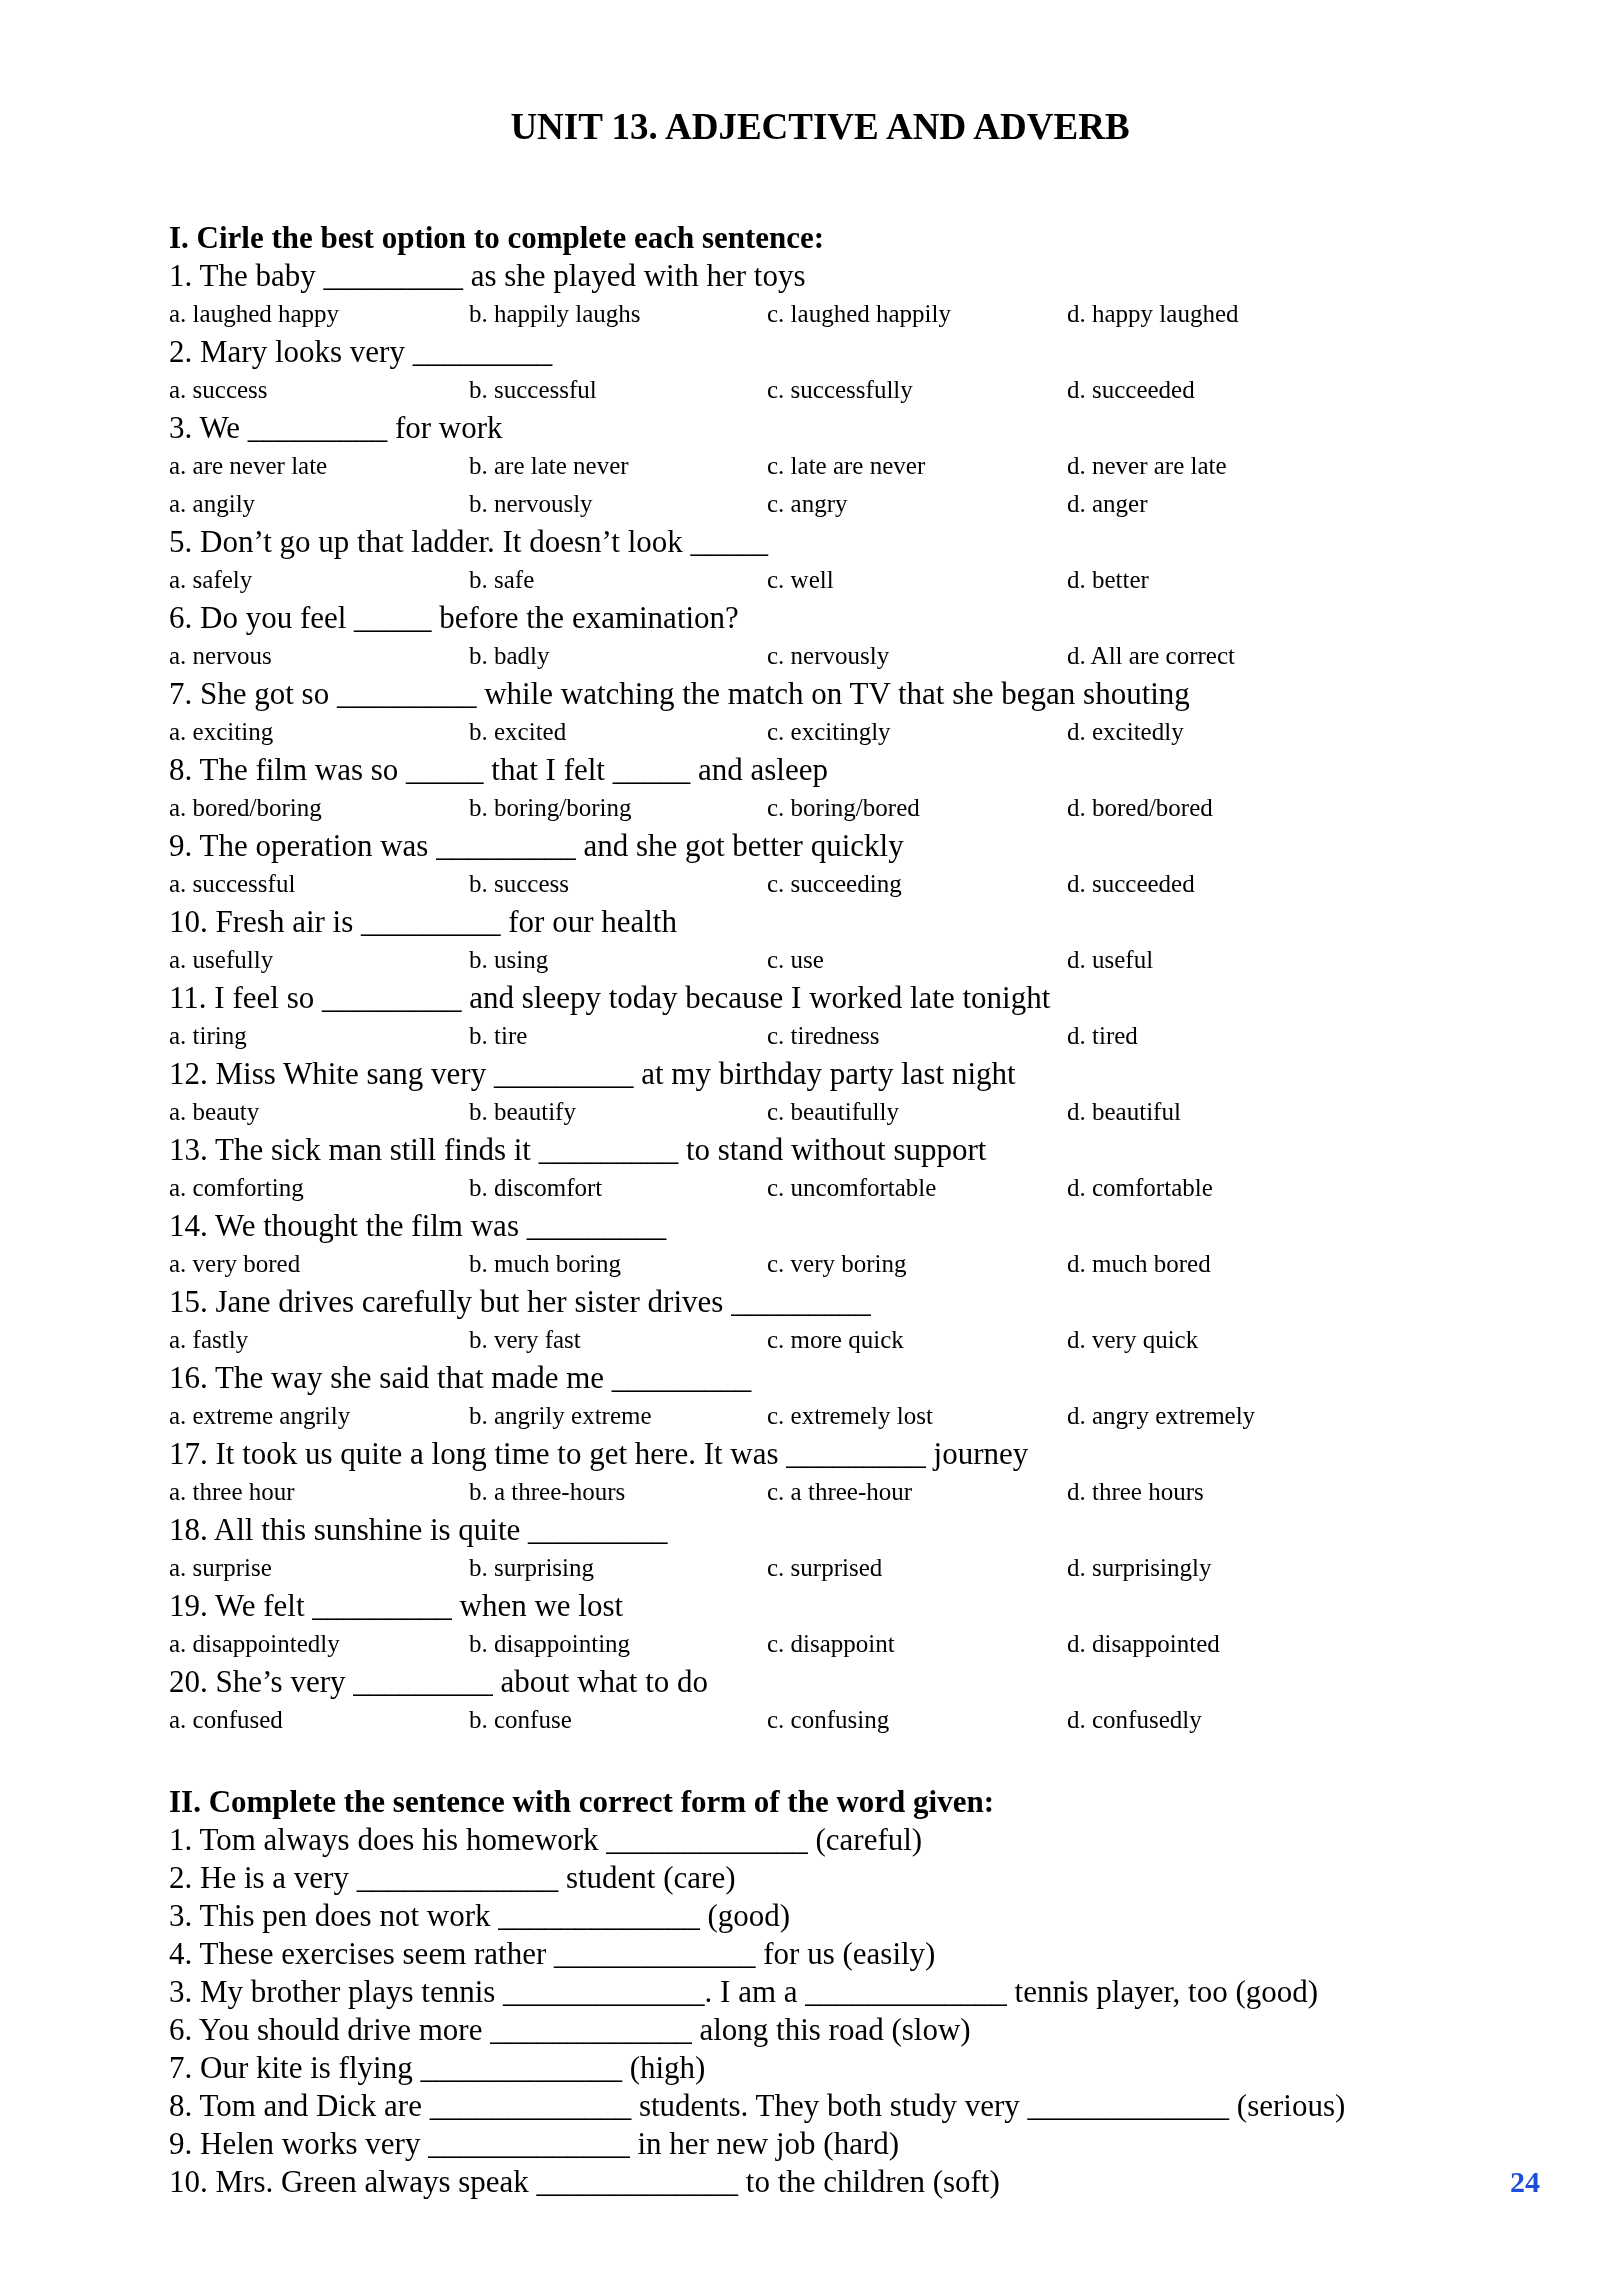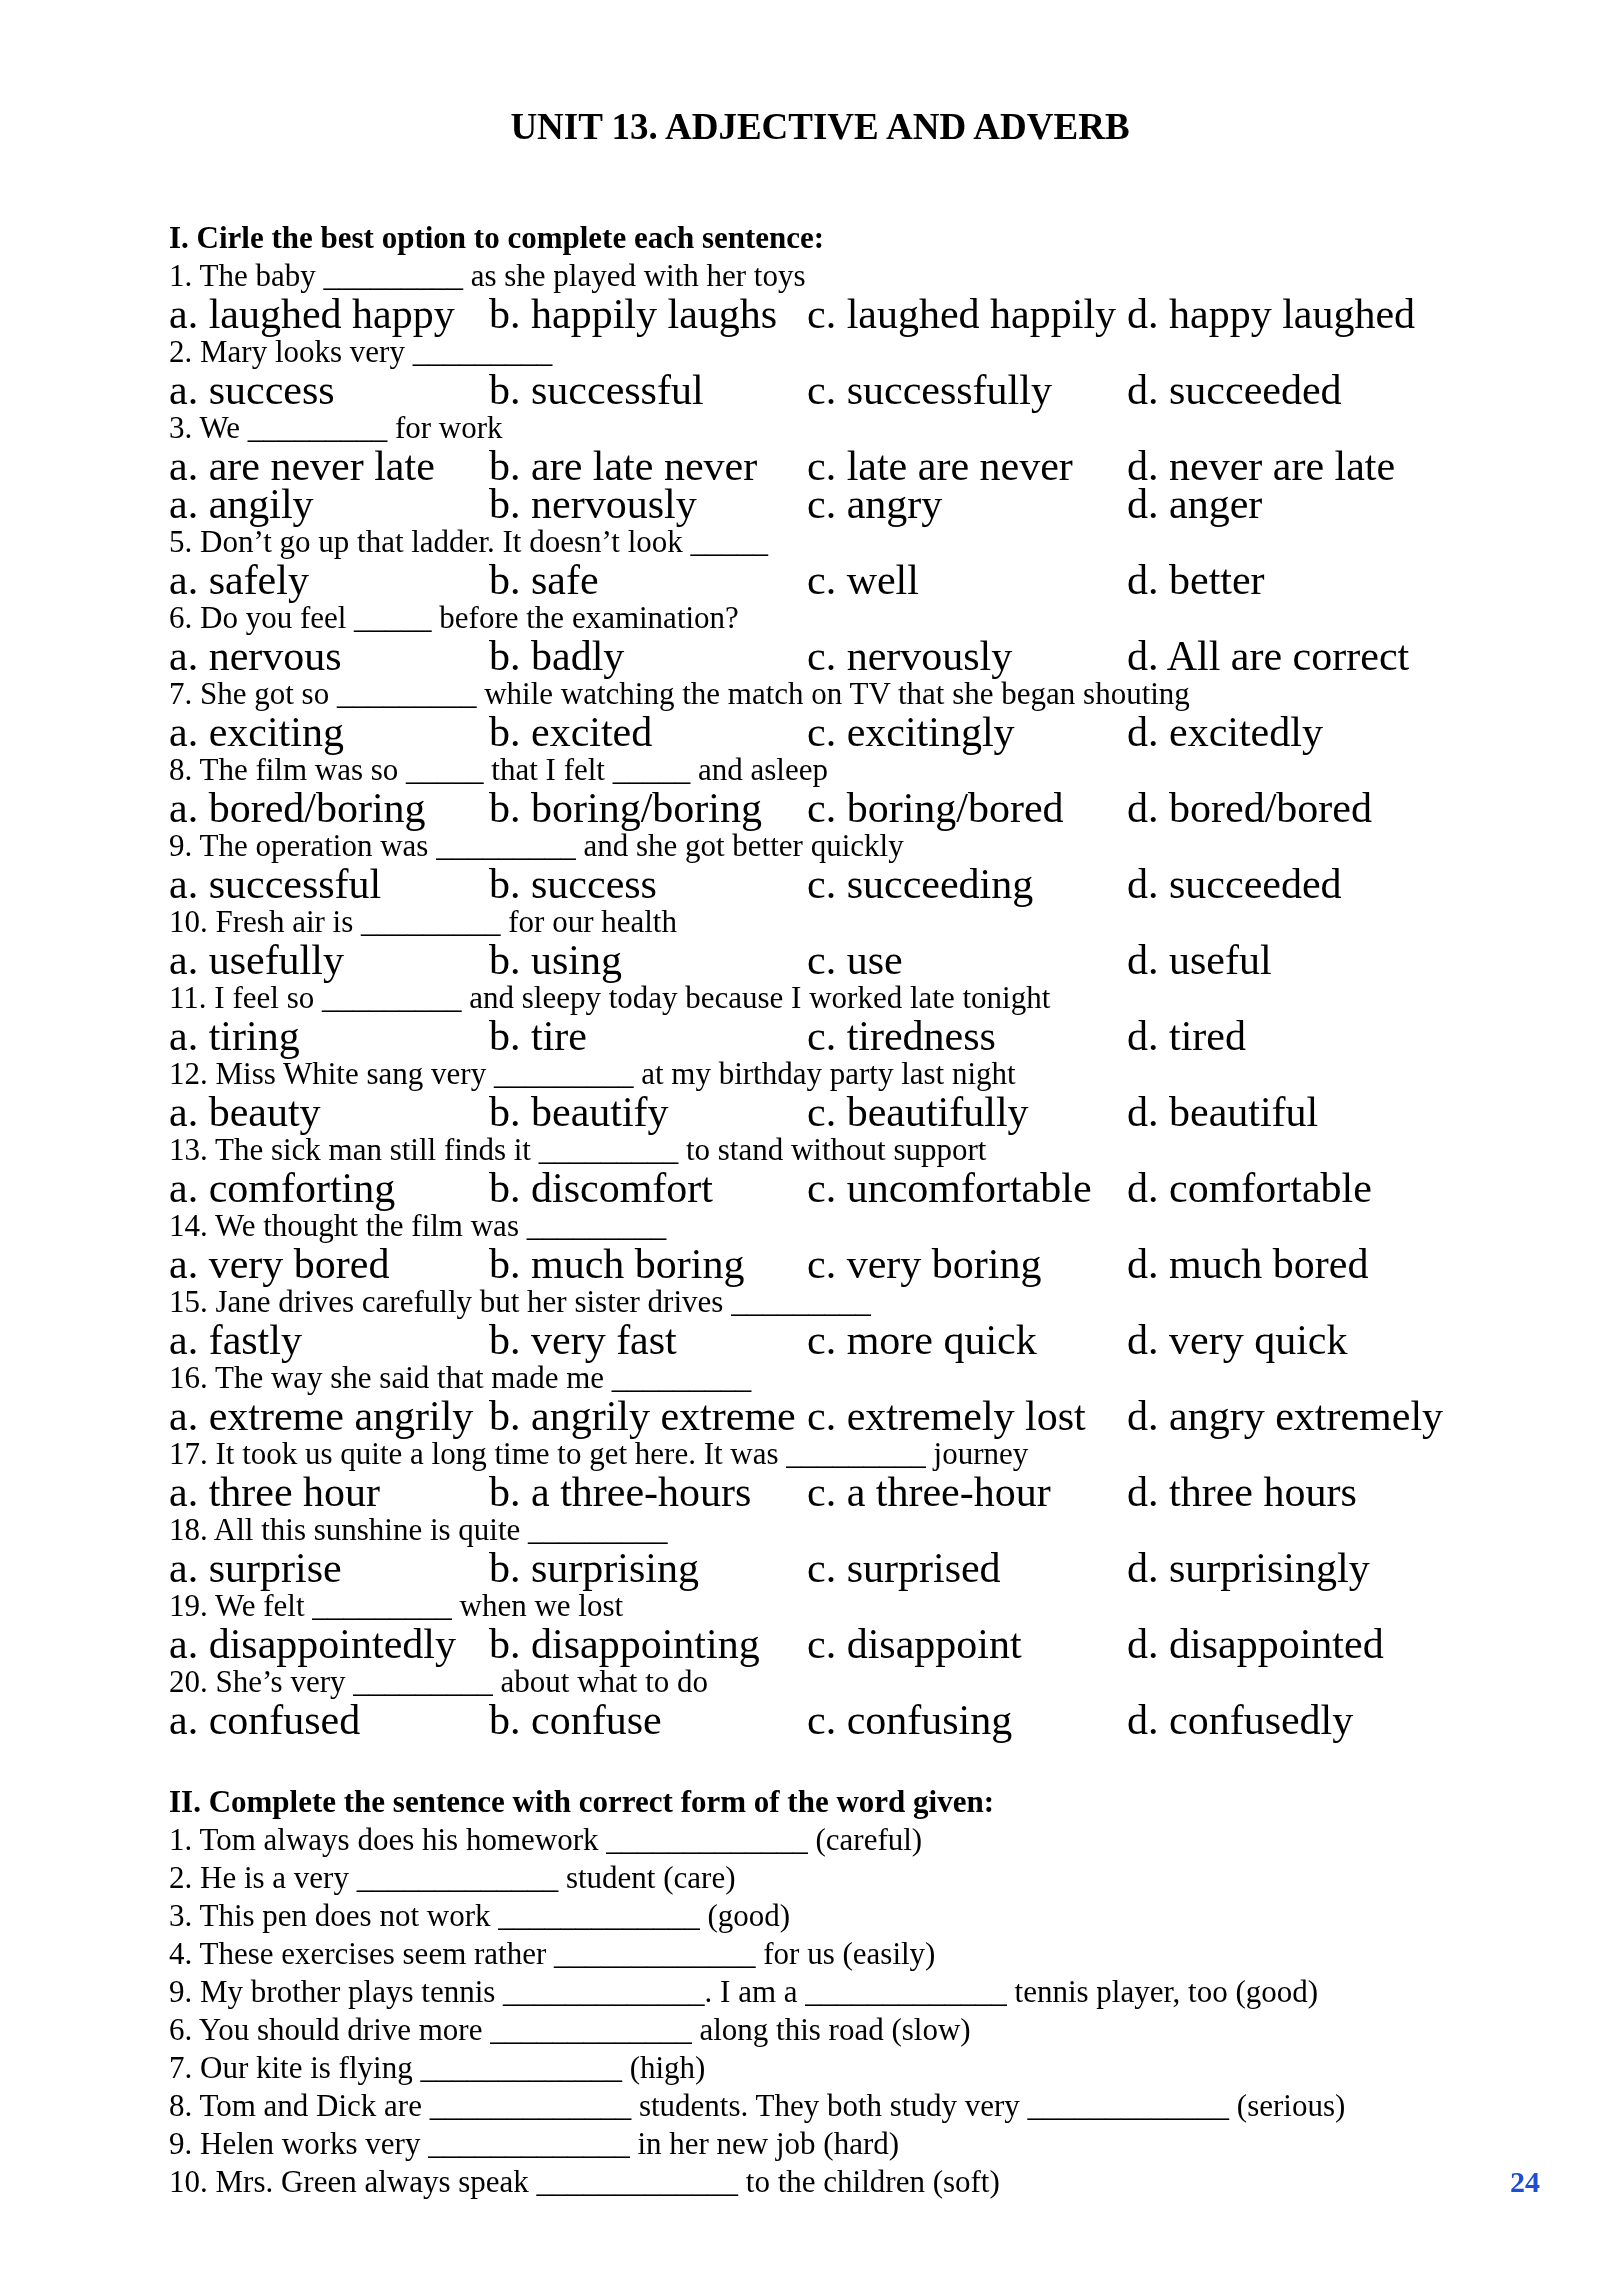--- a/index.html
+++ b/index.html
@@ -31,23 +31,22 @@
     line-height:38px;
     white-space:nowrap;
   }
   .heading{
     font-weight:bold;
     margin-top:44px;
   }
   .opt-row{
     display:grid;
     grid-template-columns:300px 298px 300px auto;
-    font-size:42px;
+    font-size:25px;
     line-height:38px;
-    gap:20px;
   }
   .opt{white-space:nowrap;}
   .page-number{
     position:absolute;
     left:1510px;
     top:2165px;
     font-size:30px;
     line-height:33px;
     font-weight:bold;
   }
@@ -199,21 +198,21 @@
           <span class="opt">c. confusing</span>
           <span class="opt">d. confusedly</span>
         </div>
       </div>
     <div class="line heading">II. Complete the sentence with correct form of the word given:</div>
     <div id="s2-items">
         <div class="line">1. Tom always does his homework _____________ (careful)</div>
         <div class="line">2. He is a very _____________ student (care)</div>
         <div class="line">3. This pen does not work _____________ (good)</div>
         <div class="line">4. These exercises seem rather _____________ for us (easily)</div>
-        <div class="line">9. My brother plays tennis _____________. I am a _____________ tennis player, too (good)</div>
+        <div class="line">3. My brother plays tennis _____________. I am a _____________ tennis player, too (good)</div>
         <div class="line">6. You should drive more _____________ along this road (slow)</div>
         <div class="line">7. Our kite is flying _____________ (high)</div>
         <div class="line">8. Tom and Dick are _____________ students. They both study very _____________ (serious)</div>
         <div class="line">9. Helen works very _____________ in her new job (hard)</div>
         <div class="line">10. Mrs. Green always speak _____________  to the children (soft)</div>
       </div>
   </div>
   <div class="page-number" style="color: #1d4ed8;">24</div>
 </div>
 

